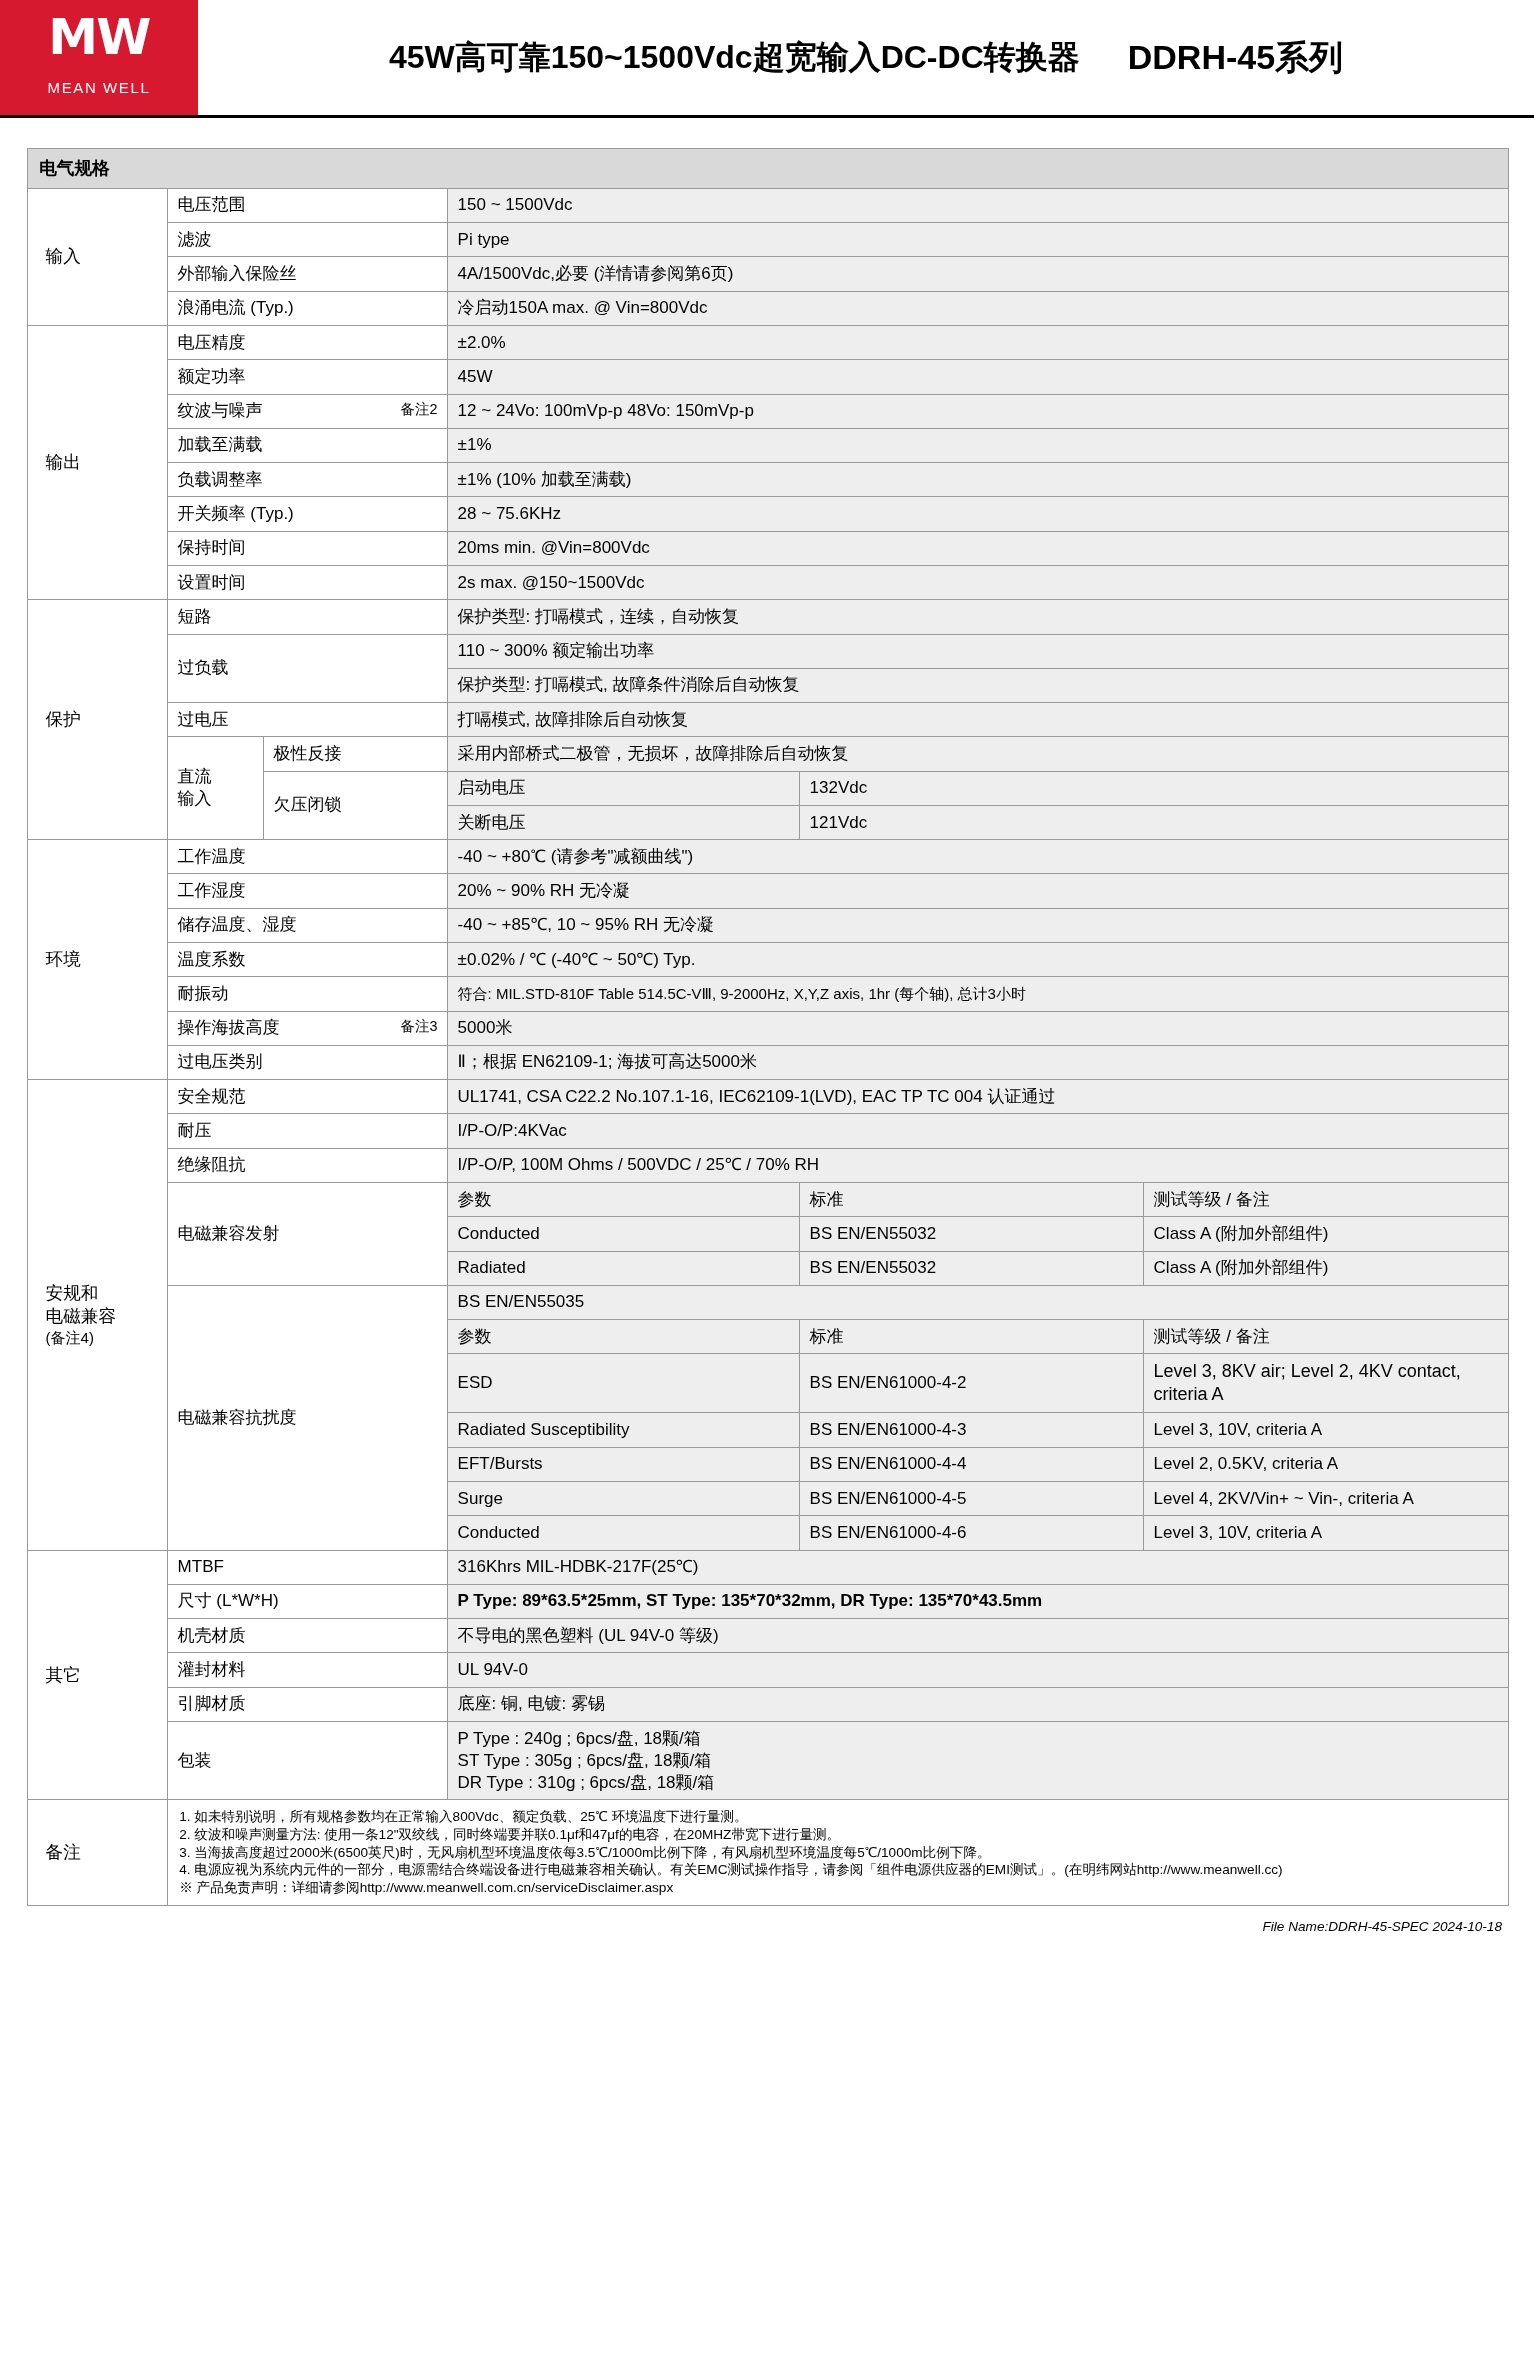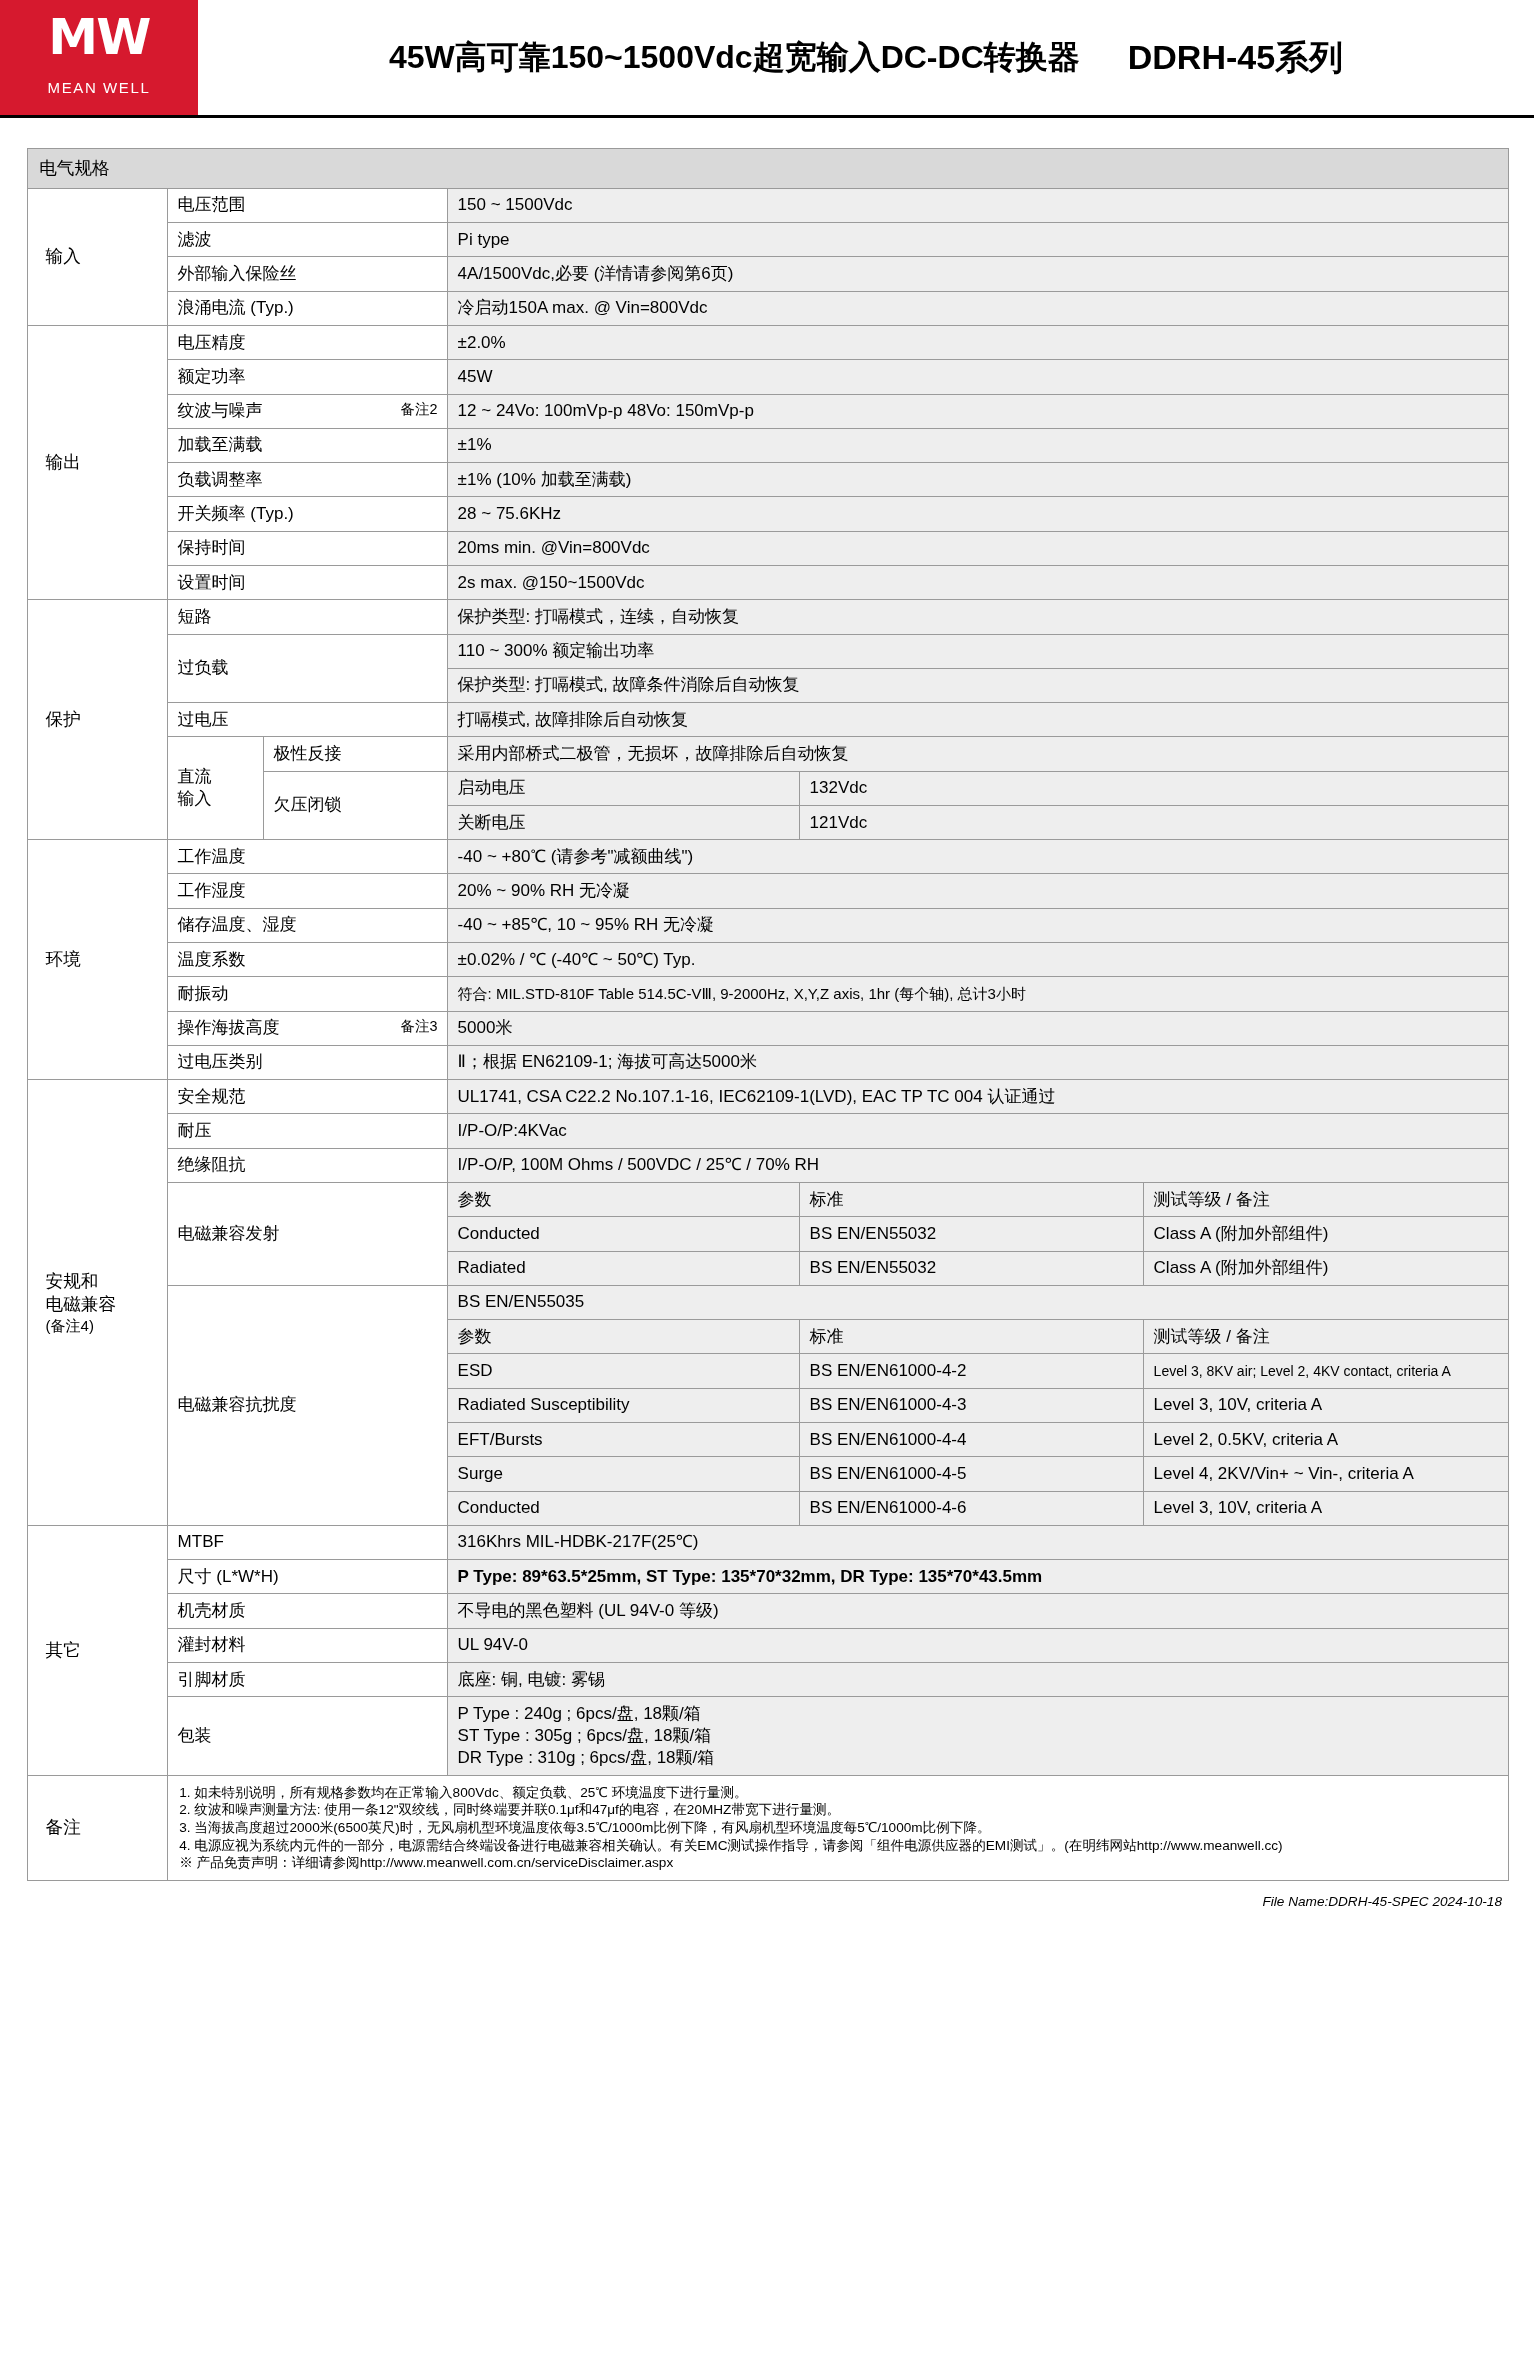--- a/index.html
+++ b/index.html
@@ -81,21 +81,21 @@
     font-size: 17px;
   }
   table.spec td {
     border: 0.8px solid #9a9a9a;
     padding: 5.6px 9.6px;
     vertical-align: middle;
     line-height: 1.3;
   }
   .sec-title {
     background: #d9d9d9;
-    font-weight: normal;
+    font-weight: bold;
     font-size: 17.6px;
     padding: 8px 11.2px !important;
   }
   .grp {
     background: #ffffff;
     text-align: left;
     vertical-align: middle;
     font-size: 17.6px;
     padding-left: 17.6px !important;
   }
@@ -106,21 +106,21 @@
   .val {
     background: #eeeeee;
   }
   .note-inline {
     font-size: 14.4px;
     float: right;
     margin-left: 8px;
   }
   .bold { font-weight: bold; }
   .small { font-size: 15px; }
-  .smaller { font-size: 14px; }
+  .smaller { font-size: 18px; }
 
   .remark-cell {
     background: #ffffff;
     font-size: 13.6px;
     line-height: 1.55;
     padding: 8px 11.2px !important;
   }
   .remark-cell div { white-space: normal; }
 
   .footer {

